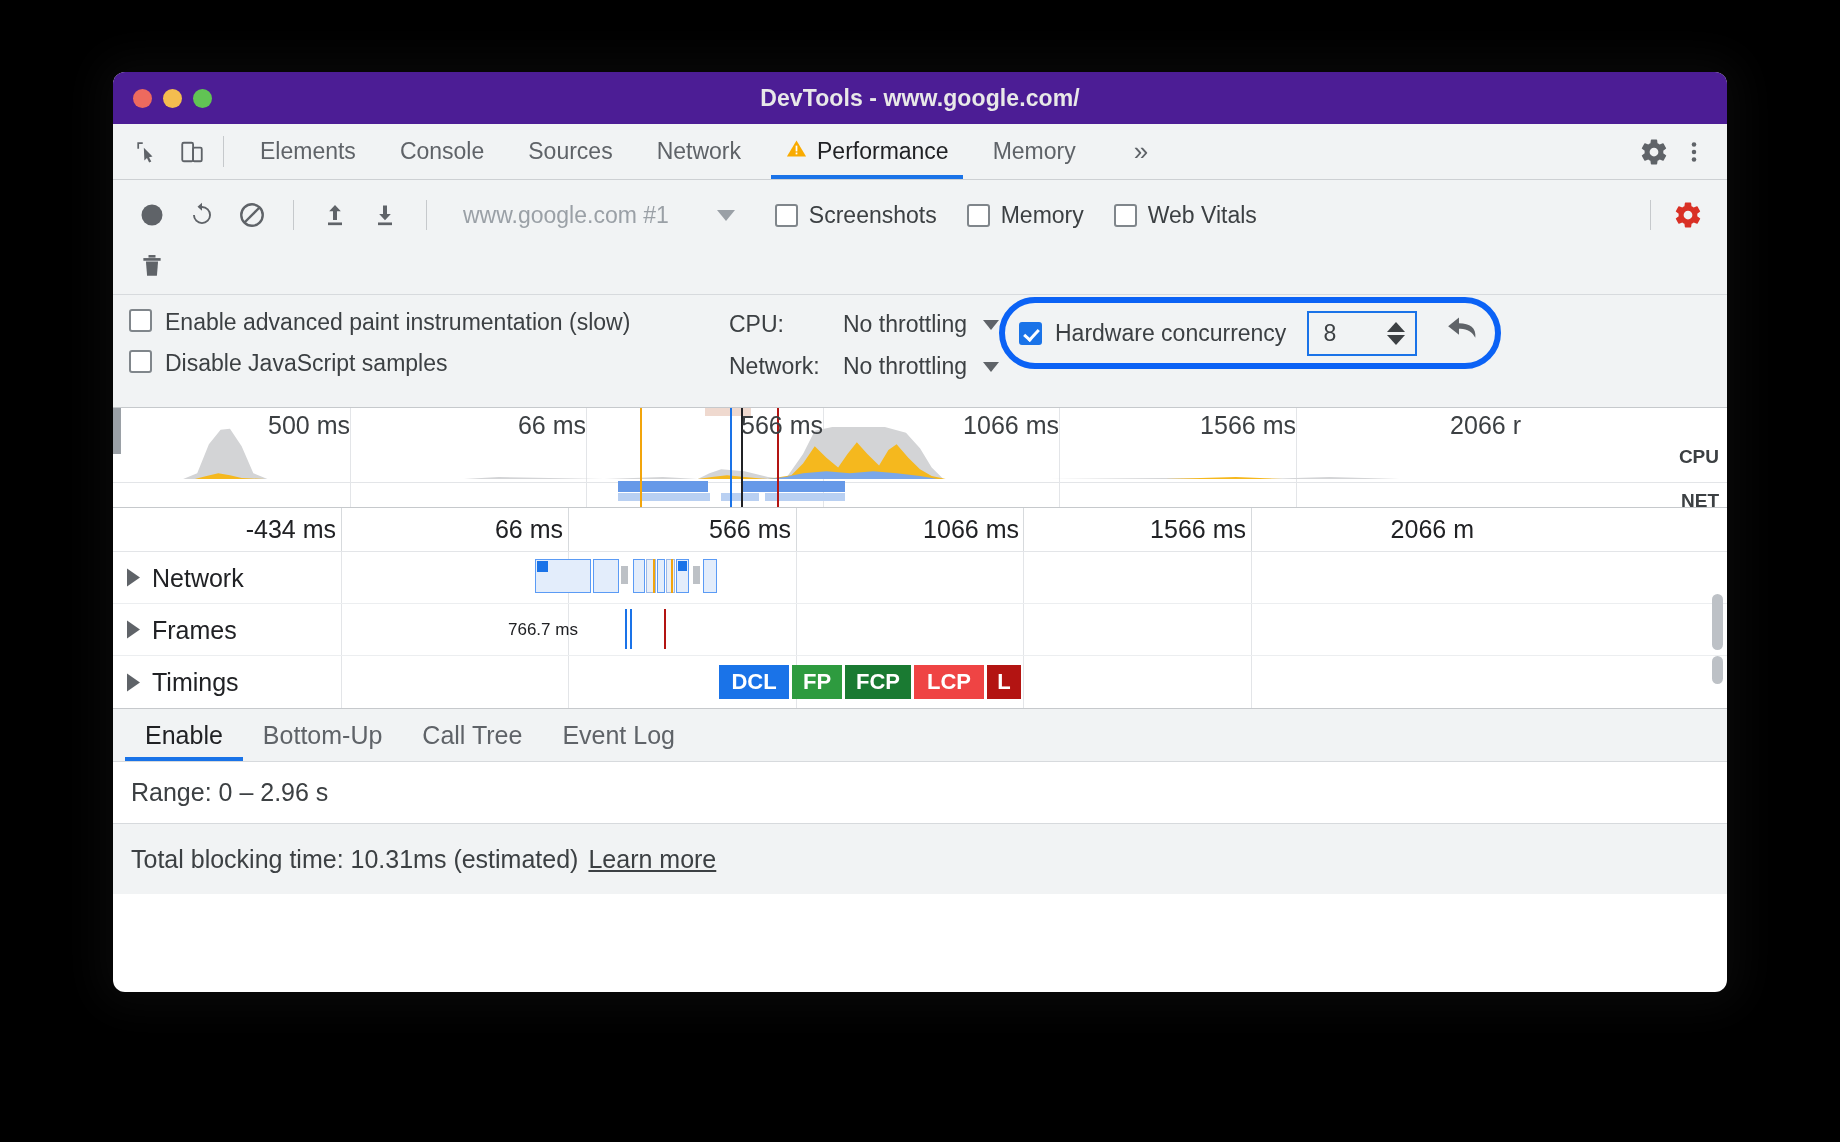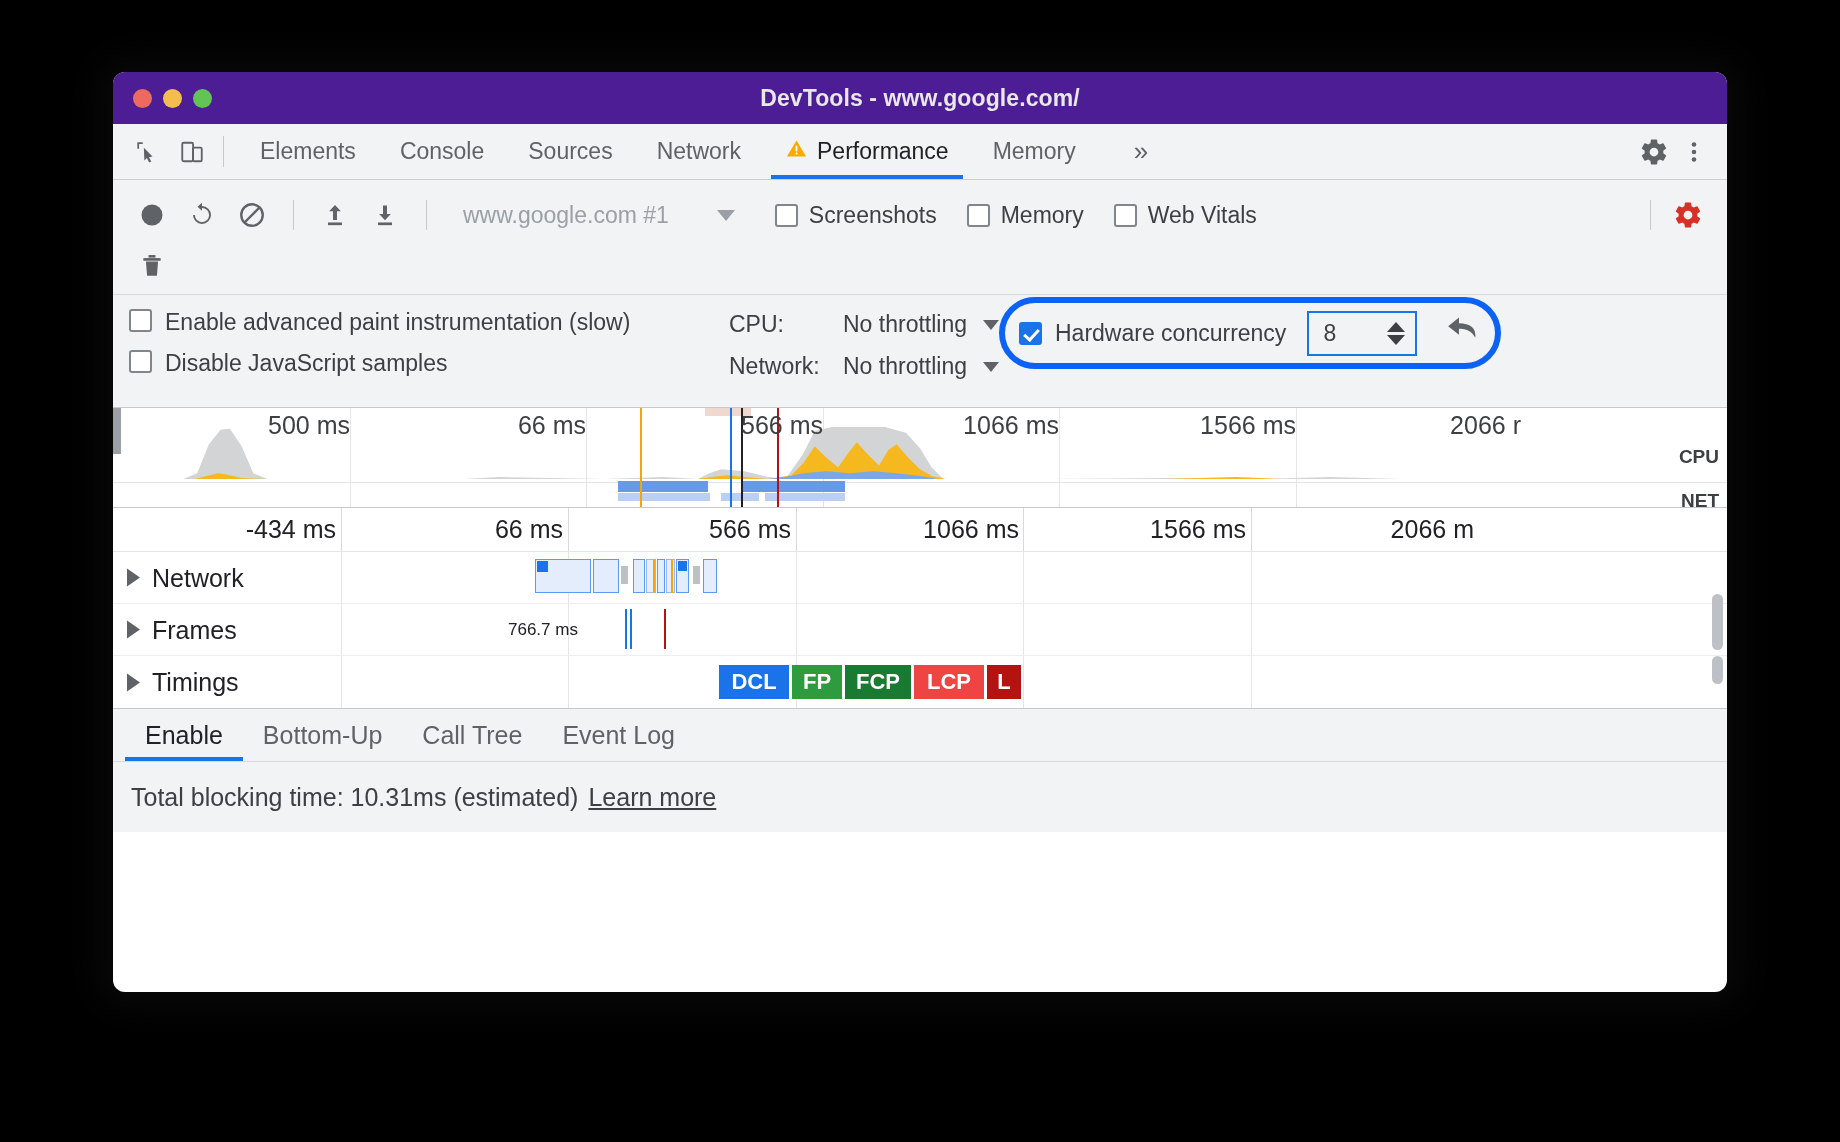--- a/index.html
+++ b/index.html
@@ -566,20 +566,21 @@
           <span>Bottom-Up</span>
         </div>
     <div class="btm-tab">
           <span>Call Tree</span>
         </div>
     <div class="btm-tab">
           <span>Event Log</span>
         </div>
   </div>
 
+  <div class="range-bar">Range: 0 – 2.96 s</div>
 
   <div class="tbt-bar">
     <span>Total blocking time: 10.31ms (estimated)</span>
     <span class="learn-more">Learn more</span>
   </div>
 
  </div>
 </div>
 
 </body></html>

